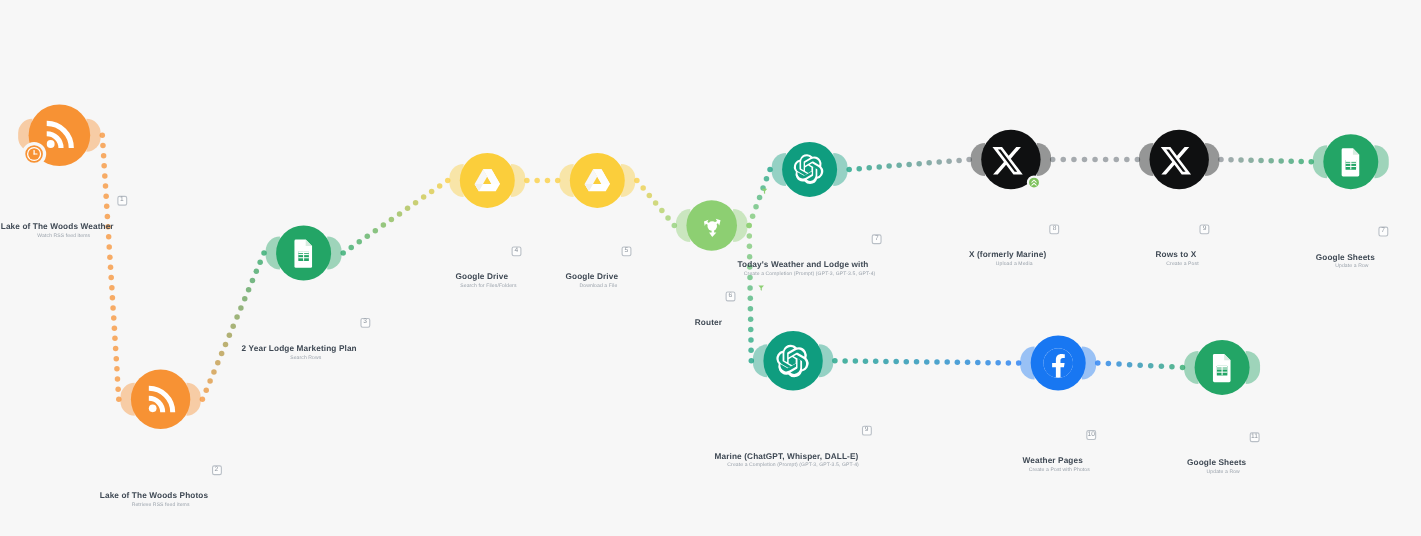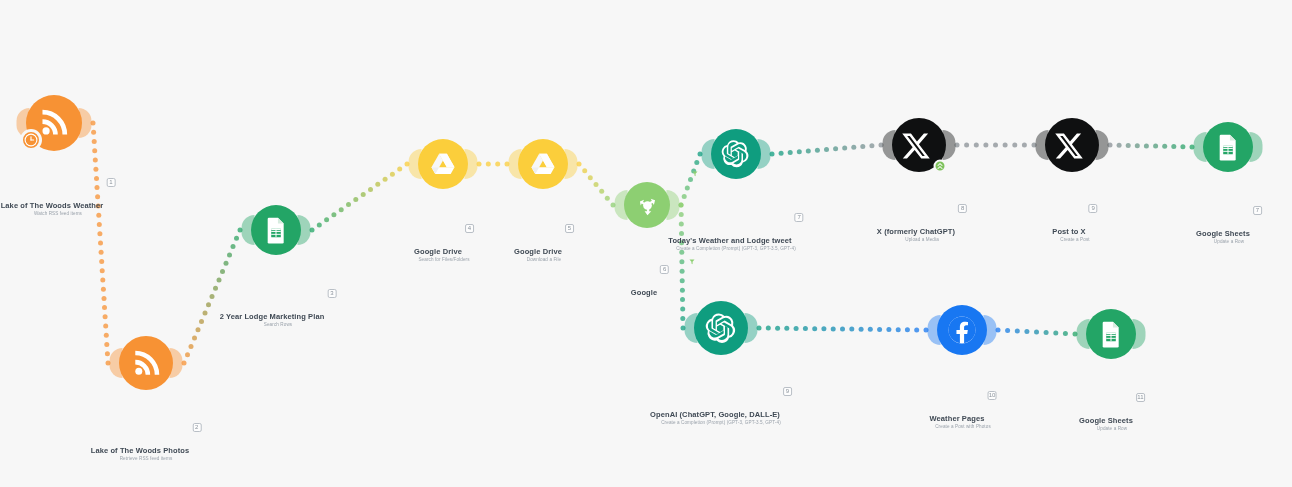--- a/index.html
+++ b/index.html
@@ -339,50 +339,50 @@
       <div class="cap right" style="background: rgb(141, 207, 114); opacity: 0.42; left: 673px; top: 205px;"></div>
       <div class="bulb" style="left: 647px; top: 205px; width: 46px; height: 46px; background: rgb(141, 207, 114);">
         <svg width="29" height="29" viewBox="0 0 100 100">
           <circle cx="50" cy="50" r="15" fill="#ffffff"></circle>
           <circle cx="50" cy="50" r="15" fill="none"></circle>
           <path d="M24 36 L38 30 L34.5 37.5 L41 41 L37 47 L30 43 L26.5 50 z" fill="#ffffff"></path>
           <path d="M76 32 L72 48 L68 41 L61 45 L58 38 L65 34 L61 27 z" fill="#ffffff"></path>
           <path d="M50 84 L40 70 L48 70 L48 62 L56 62 L56 70 L63 70 z" fill="#ffffff"></path>
         </svg>
       </div>
-      <div class="label" style="left: 650px; top: 241px;"><span class="title">Google</span><span class="badge">6</span></div>
+      <div class="label" style="left: 650px; top: 241px;"><span class="title">Router</span><span class="badge">6</span></div>
       <div class="cap left" style="background: rgb(15, 157, 127); opacity: 0.42; left: 708px; top: 154px;"></div>
       <div class="cap right" style="background: rgb(15, 157, 127); opacity: 0.42; left: 764px; top: 154px;"></div>
       <div class="bulb" style="left: 736px; top: 154px; width: 50px; height: 50px; background: rgb(15, 157, 127);">
         <svg width="32" height="32" viewBox="0 0 100 100">
           <path d="M83.1 41.6a21 21 0 0 0-1.8-17.2 21.2 21.2 0 0 0-22.8-10.2A21 21 0 0 0 42.7 7a21.2 21.2 0 0 0-20.2 14.6A21 21 0 0 0 8.4 31.8a21.2 21.2 0 0 0 2.6 24.9 21 21 0 0 0 1.8 17.2 21.2 21.2 0 0 0 22.8 10.2 21 21 0 0 0 15.8 7.1 21.2 21.2 0 0 0 20.2-14.7 21 21 0 0 0 14.1-10.2 21.2 21.2 0 0 0-2.6-24.7zM51.4 82.6a15.7 15.7 0 0 1-10.1-3.6l.5-.3 16.8-9.7a2.7 2.7 0 0 0 1.4-2.4V42.9l7.1 4.1a.3.3 0 0 1 .1.2v19.6a15.8 15.8 0 0 1-15.8 15.8zM17.5 68.1a15.7 15.7 0 0 1-1.9-10.6l.5.3 16.8 9.7a2.7 2.7 0 0 0 2.8 0l20.5-11.8v8.2a.3.3 0 0 1-.1.2L39.1 73.9a15.8 15.8 0 0 1-21.6-5.8zM13.1 35.3a15.7 15.7 0 0 1 8.2-6.9v20a2.6 2.6 0 0 0 1.3 2.3l20.4 11.8-7.1 4.1a.3.3 0 0 1-.2 0L18.7 56.8a15.8 15.8 0 0 1-5.6-21.5zM70.5 48.6 50 36.7l7.1-4.1a.3.3 0 0 1 .2 0l17 9.8a15.8 15.8 0 0 1-2.4 28.5v-20a2.7 2.7 0 0 0-1.4-2.3zM77.6 38l-.5-.3-16.8-9.8a2.7 2.7 0 0 0-2.8 0L37 39.7v-8.2a.3.3 0 0 1 .1-.2l17-9.8a15.8 15.8 0 0 1 23.5 16.4zM33.1 52.6 26 48.5a.3.3 0 0 1-.1-.2V28.7A15.8 15.8 0 0 1 51.8 16.5l-.5.3-16.8 9.7a2.7 2.7 0 0 0-1.4 2.4zm3.9-8.3 9.1-5.3 9.1 5.3v10.5l-9.1 5.3-9.1-5.3z" fill="#ffffff"></path>
         </svg>
       </div>
-      <div class="label" style="left: 736px; top: 189px;"><span class="title">Today's Weather and Lodge tweet</span><span class="badge">7</span><span class="sub">Create a Completion (Prompt) (GPT-3, GPT-3.5, GPT-4)</span></div>
+      <div class="label" style="left: 736px; top: 189px;"><span class="title">Today's Weather and Lodge with</span><span class="badge">7</span><span class="sub">Create a Completion (Prompt) (GPT-3, GPT-3.5, GPT-4)</span></div>
       <div class="cap left" style="background: rgb(15, 16, 17); opacity: 0.42; left: 889px; top: 145px;"></div>
       <div class="cap right" style="background: rgb(15, 16, 17); opacity: 0.42; left: 949px; top: 145px;"></div>
       <div class="bulb" style="left: 919px; top: 145px; width: 54px; height: 54px; background: rgb(15, 16, 17);">
         <svg width="35" height="35" viewBox="0 0 100 100">
           <path d="M62.6 16h12.1L48.3 46.3 79.4 87.4H55.1L36.1 62.5 14.3 87.4H2.2l28.3-32.4L0.7 16h24.9l17.2 22.7zM58.4 80.2h6.7L22.1 22.8h-7.2z" fill="#ffffff"></path>
         </svg>
       </div>
       <div class="updot" style="left: 940px; top: 166px; border: 2px solid rgb(247, 247, 247);">
         <svg width="9" height="9" viewBox="0 0 100 100">
           <path d="M50 18 L82 48 H68 L50 31 L32 48 H18 z M50 50 L82 80 H68 L50 63 L32 80 H18 z" fill="#ffffff"></path>
         </svg>
       </div>
-      <div class="label" style="left: 922px; top: 180px;"><span class="title">X (formerly ChatGPT)</span><span class="badge">8</span><span class="sub">Upload a Media</span></div>
+      <div class="label" style="left: 922px; top: 180px;"><span class="title">X (formerly Marine)</span><span class="badge">8</span><span class="sub">Upload a Media</span></div>
       <div class="cap left" style="background: rgb(15, 16, 17); opacity: 0.42; left: 1042px; top: 145px;"></div>
       <div class="cap right" style="background: rgb(15, 16, 17); opacity: 0.42; left: 1102px; top: 145px;"></div>
       <div class="bulb" style="left: 1072px; top: 145px; width: 54px; height: 54px; background: rgb(15, 16, 17);">
         <svg width="35" height="35" viewBox="0 0 100 100">
           <path d="M62.6 16h12.1L48.3 46.3 79.4 87.4H55.1L36.1 62.5 14.3 87.4H2.2l28.3-32.4L0.7 16h24.9l17.2 22.7zM58.4 80.2h6.7L22.1 22.8h-7.2z" fill="#ffffff"></path>
         </svg>
       </div>
-      <div class="label" style="left: 1075px; top: 180px;"><span class="title">Post to X</span><span class="badge">9</span><span class="sub">Create a Post</span></div>
+      <div class="label" style="left: 1075px; top: 180px;"><span class="title">Rows to X</span><span class="badge">9</span><span class="sub">Create a Post</span></div>
       <div class="cap left" style="background: rgb(35, 165, 102); opacity: 0.42; left: 1200px; top: 147px;"></div>
       <div class="cap right" style="background: rgb(35, 165, 102); opacity: 0.42; left: 1256px; top: 147px;"></div>
       <div class="bulb" style="left: 1228px; top: 147px; width: 50px; height: 50px; background: rgb(35, 165, 102);">
         <svg width="32" height="32" viewBox="0 0 100 100">
           <path d="M28 12 h28 l18 18 v58 a4 4 0 0 1 -4 4 H28 a4 4 0 0 1 -4 -4 V16 a4 4 0 0 1 4 -4 z" fill="#ffffff"></path>
           <path d="M56 12 l18 18 h-18 z" fill="#d8ece0"></path>
           <rect x="35" y="45" width="30" height="28" fill="#23a566" rx="1.5"></rect>
           <rect x="35" y="45" width="30" height="5.5" fill="#ffffff"></rect>
           <rect x="35" y="45" width="30" height="28" fill="none"></rect>
           <g></g>
@@ -392,21 +392,21 @@
         </svg>
       </div>
       <div class="label" style="left: 1229px; top: 182px;"><span class="title">Google Sheets</span><span class="badge">7</span><span class="sub">Update a Row</span></div>
       <div class="cap left" style="background: rgb(15, 157, 127); opacity: 0.42; left: 691px; top: 328px;"></div>
       <div class="cap right" style="background: rgb(15, 157, 127); opacity: 0.42; left: 751px; top: 328px;"></div>
       <div class="bulb" style="left: 721px; top: 328px; width: 54px; height: 54px; background: rgb(15, 157, 127);">
         <svg width="35" height="35" viewBox="0 0 100 100">
           <path d="M83.1 41.6a21 21 0 0 0-1.8-17.2 21.2 21.2 0 0 0-22.8-10.2A21 21 0 0 0 42.7 7a21.2 21.2 0 0 0-20.2 14.6A21 21 0 0 0 8.4 31.8a21.2 21.2 0 0 0 2.6 24.9 21 21 0 0 0 1.8 17.2 21.2 21.2 0 0 0 22.8 10.2 21 21 0 0 0 15.8 7.1 21.2 21.2 0 0 0 20.2-14.7 21 21 0 0 0 14.1-10.2 21.2 21.2 0 0 0-2.6-24.7zM51.4 82.6a15.7 15.7 0 0 1-10.1-3.6l.5-.3 16.8-9.7a2.7 2.7 0 0 0 1.4-2.4V42.9l7.1 4.1a.3.3 0 0 1 .1.2v19.6a15.8 15.8 0 0 1-15.8 15.8zM17.5 68.1a15.7 15.7 0 0 1-1.9-10.6l.5.3 16.8 9.7a2.7 2.7 0 0 0 2.8 0l20.5-11.8v8.2a.3.3 0 0 1-.1.2L39.1 73.9a15.8 15.8 0 0 1-21.6-5.8zM13.1 35.3a15.7 15.7 0 0 1 8.2-6.9v20a2.6 2.6 0 0 0 1.3 2.3l20.4 11.8-7.1 4.1a.3.3 0 0 1-.2 0L18.7 56.8a15.8 15.8 0 0 1-5.6-21.5zM70.5 48.6 50 36.7l7.1-4.1a.3.3 0 0 1 .2 0l17 9.8a15.8 15.8 0 0 1-2.4 28.5v-20a2.7 2.7 0 0 0-1.4-2.3zM77.6 38l-.5-.3-16.8-9.8a2.7 2.7 0 0 0-2.8 0L37 39.7v-8.2a.3.3 0 0 1 .1-.2l17-9.8a15.8 15.8 0 0 1 23.5 16.4zM33.1 52.6 26 48.5a.3.3 0 0 1-.1-.2V28.7A15.8 15.8 0 0 1 51.8 16.5l-.5.3-16.8 9.7a2.7 2.7 0 0 0-1.4 2.4zm3.9-8.3 9.1-5.3 9.1 5.3v10.5l-9.1 5.3-9.1-5.3z" fill="#ffffff"></path>
         </svg>
       </div>
-      <div class="label" style="left: 721px; top: 363px;"><span class="title">OpenAI (ChatGPT, Google, DALL-E)</span><span class="badge">9</span><span class="sub">Create a Completion (Prompt) (GPT-3, GPT-3.5, GPT-4)</span></div>
+      <div class="label" style="left: 721px; top: 363px;"><span class="title">Marine (ChatGPT, Whisper, DALL-E)</span><span class="badge">9</span><span class="sub">Create a Completion (Prompt) (GPT-3, GPT-3.5, GPT-4)</span></div>
       <div class="cap left" style="background: rgb(24, 119, 242); opacity: 0.42; left: 934px; top: 330px;"></div>
       <div class="cap right" style="background: rgb(24, 119, 242); opacity: 0.42; left: 990px; top: 330px;"></div>
       <div class="bulb" style="left: 962px; top: 330px; width: 50px; height: 50px; background: rgb(24, 119, 242);">
         <svg width="32" height="32" viewBox="0 0 100 100">
           <circle cx="50" cy="50" r="42" fill="#ffffff"></circle>
           <path d="M50 8a42 42 0 0 0-6.6 83.5V62.2H32.7V50h10.7v-9.3c0-10.6 6.3-16.4 15.9-16.4 4.6 0 9.4.8 9.4.8v10.4h-5.3c-5.2 0-6.9 3.2-6.9 6.6V50h11.7l-1.9 12.2H56.6v29.3A42 42 0 0 0 50 8z" fill="#1877f2"></path>
         </svg>
       </div>
       <div class="label" style="left: 963px; top: 367px;"><span class="title">Weather Pages</span><span class="badge">10</span><span class="sub">Create a Post with Photos</span></div>
       <div class="cap left" style="background: rgb(35, 165, 102); opacity: 0.42; left: 1083px; top: 334px;"></div>

